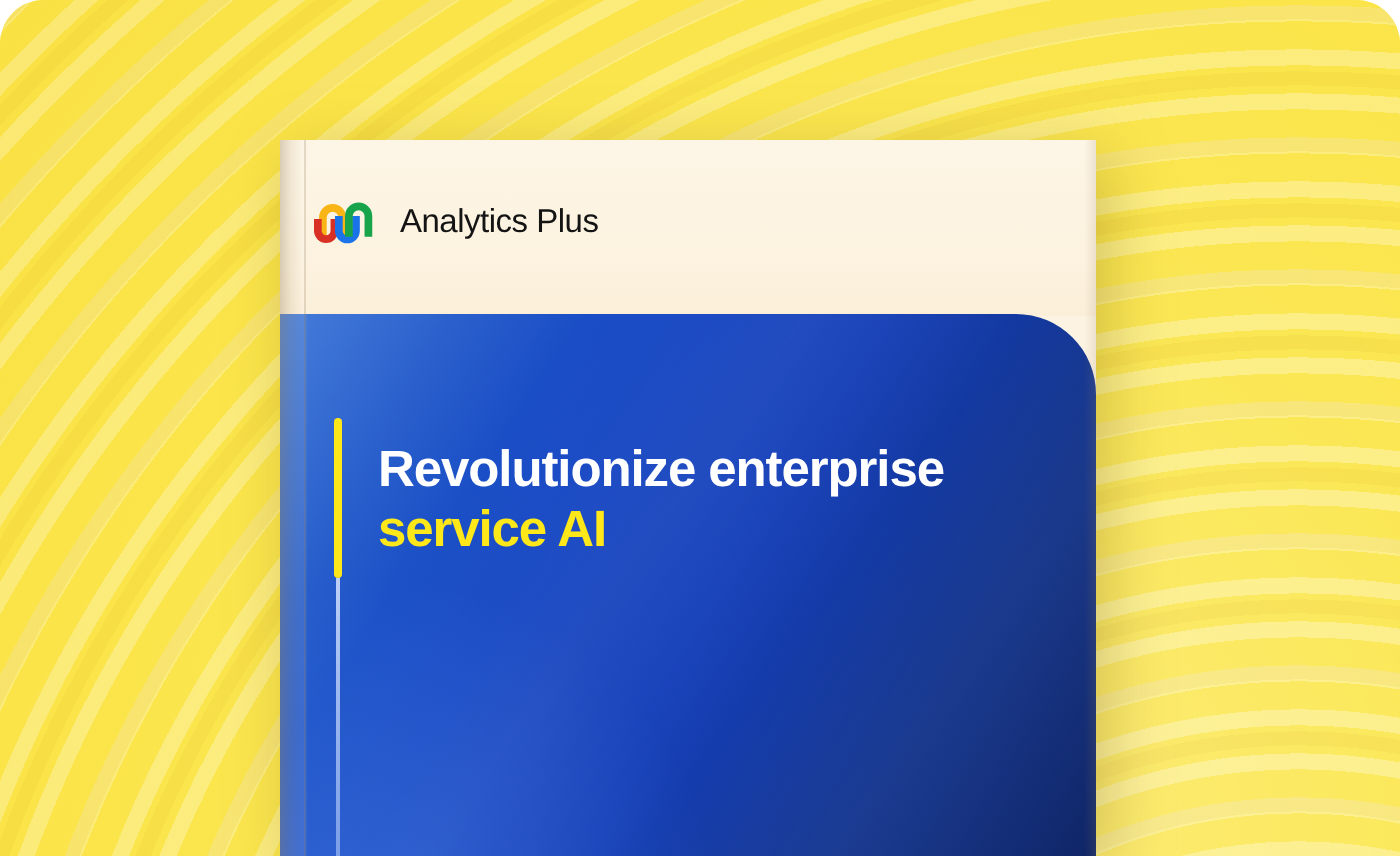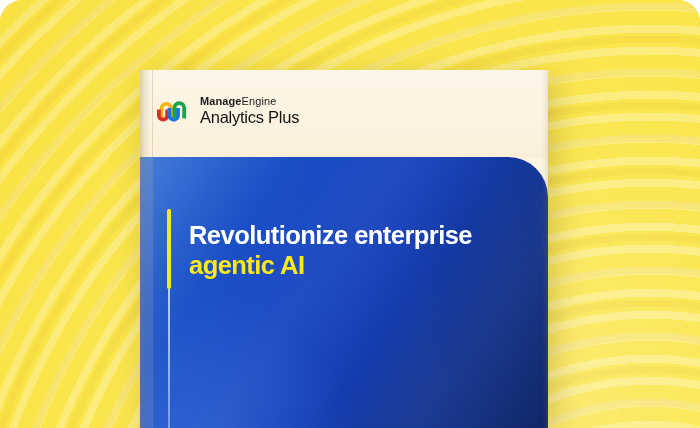--- a/index.html
+++ b/index.html
@@ -119,36 +119,35 @@
               <path d="M6 30 L6 17 A6.6 6.6 0 0 1 19.2 17 L19.2 30" fill="none" stroke="#F9B515" stroke-width="5.2" stroke-linecap="butt"></path>
 
               <path d="M2.6 18 L2.6 26 A5.6 5.6 0 0 0 13.8 26 L13.8 18" fill="none" stroke="#D93025" stroke-width="5.2" stroke-linecap="butt"></path>
 
               <path d="M16.8 16 L16.8 26 A5.8 5.8 0 0 0 28.4 26 L28.4 16" fill="none" stroke="#1A73E8" stroke-width="5.2" stroke-linecap="butt"></path>
 
               <path d="M23.6 30 L23.6 16 A6.6 6.6 0 0 1 36.8 16 L36.8 30" fill="none" stroke="#17A44B" stroke-width="5.2" stroke-linecap="butt"></path>
             </svg>
           </span>
           <span class="logo-text">
-            <div class="logo-l1"><b>Manage</b><span>Engine</span></div>
             <div class="logo-l2">Analytics Plus</div>
           </span>
         </div>
       </div>
 
       <div class="blue">
         <div class="blue-sheen"></div>
         <div class="blue-glow"></div>
 
         <div class="accent-bar"></div>
         <div class="accent-line"></div>
 
         <h1 class="headline">
           <span class="hl-w">Revolutionize enterprise</span>
-          <span class="hl-y">agentic AI</span>
+          <span class="hl-y">service AI</span>
         </h1>
 
       </div>
 
       <div class="spine"></div>
       <div class="spine-line"></div>
       <div class="page-edge"></div>
     </div>
   </div>
 

